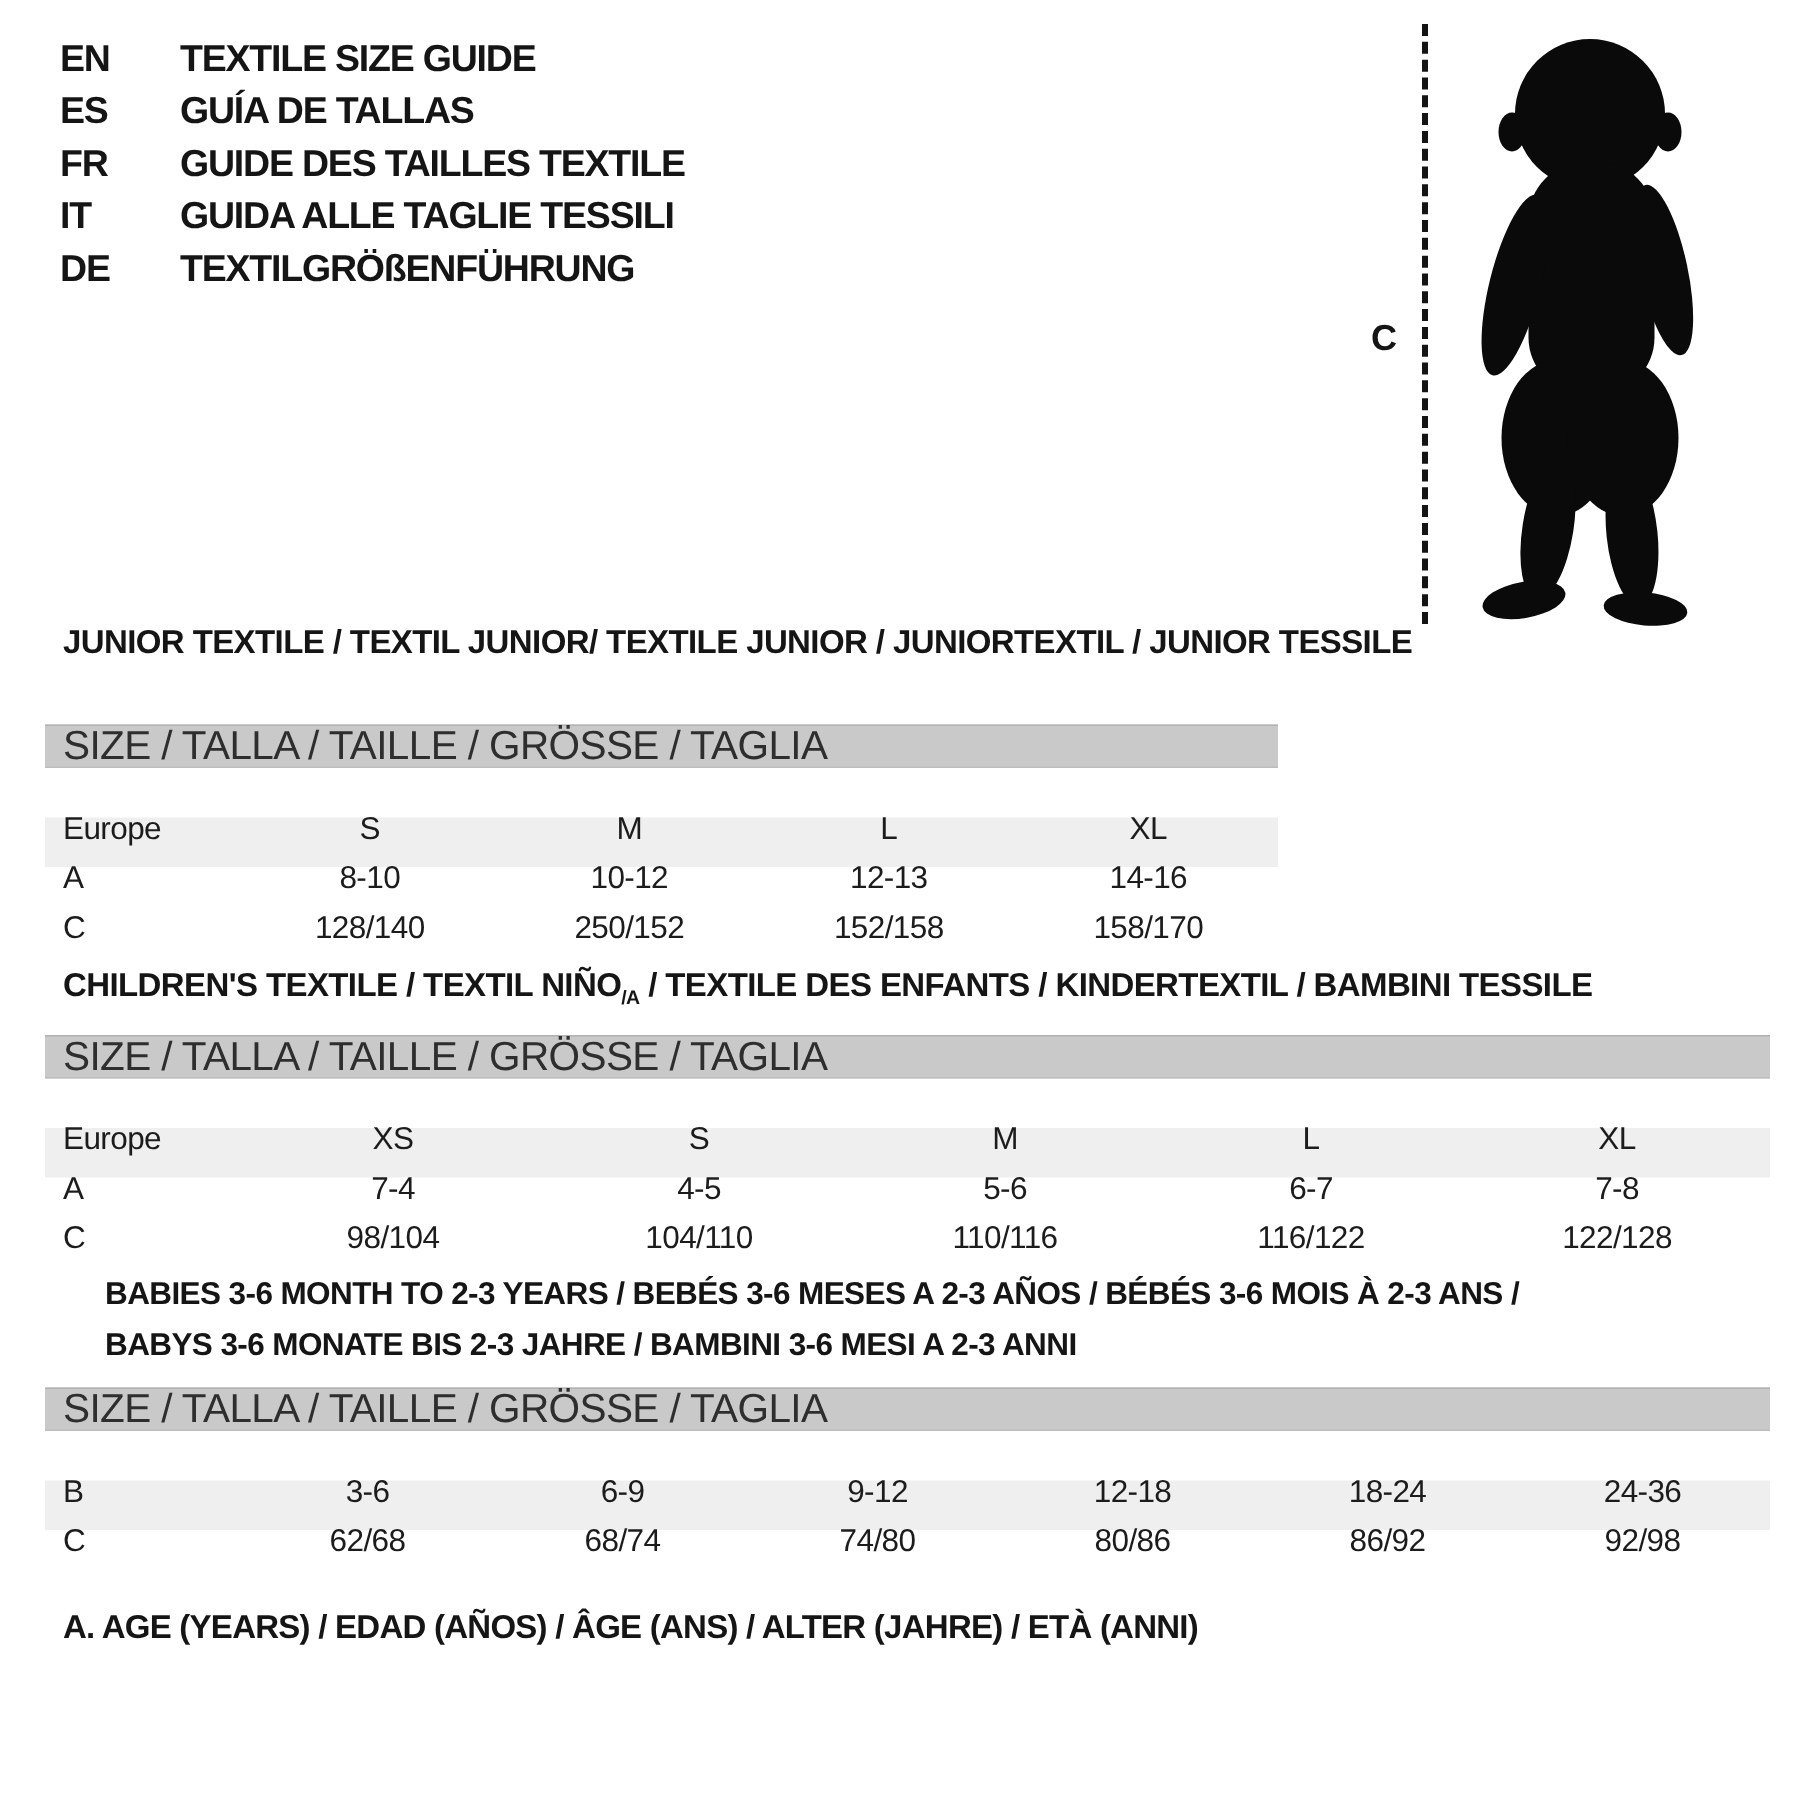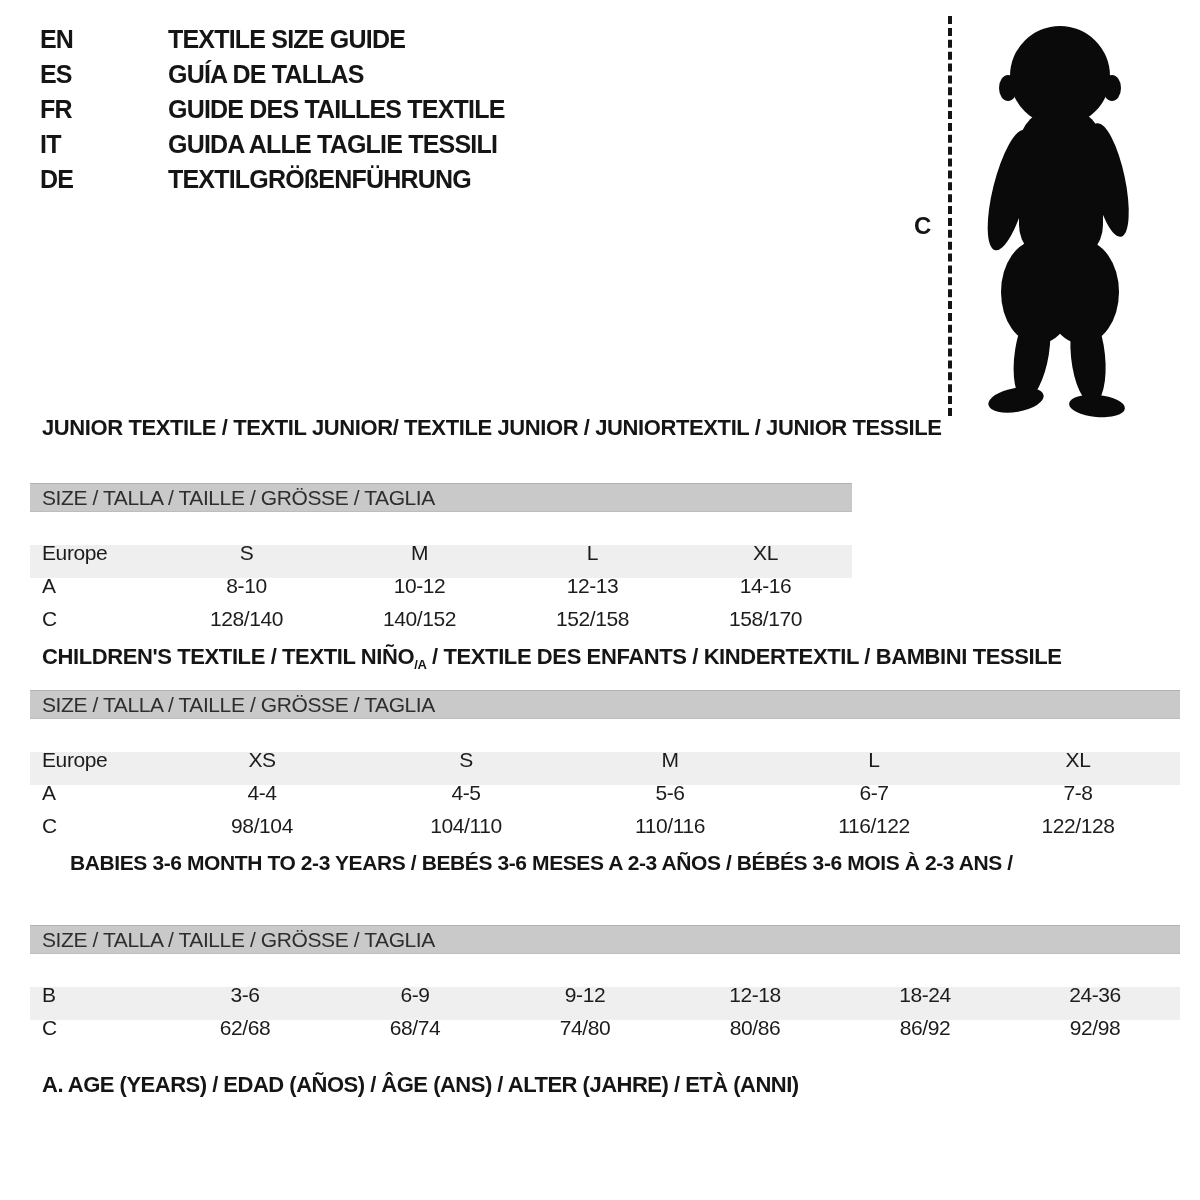--- a/index.html
+++ b/index.html
@@ -3,38 +3,38 @@
 <meta charset="utf-8">
 <style>
   html,body{margin:0;padding:0;background:#ffffff;}
   .page{
     position:relative;width:1200px;height:1200px;background:#ffffff;
     font-family:"Liberation Sans","DejaVu Sans",sans-serif;
     color:#151515;overflow:hidden;
   }
   
   .langs{position:absolute;left:40px;top:22px;}
-  .lang-row{display:flex;height:35px;align-items:center;gap:48px;}
+  .lang-row{display:flex;height:35px;align-items:center;}
   .lang-code{width:80px;font-size:25px;font-weight:700;letter-spacing:-0.8px;}
   .lang-label{font-size:25px;font-weight:700;letter-spacing:-0.8px;white-space:nowrap;}
   
   .meas-line{position:absolute;left:948px;top:16px;height:400px;width:0;
     border-left:4px dashed #141414;}
   .meas-label{position:absolute;left:914px;top:212px;font-size:24px;font-weight:700;}
   .figure{position:absolute;left:960px;top:12px;width:190px;height:408px;}
   
   .sec-title{position:absolute;font-size:22px;font-weight:700;letter-spacing:-0.4px;white-space:nowrap;}
   .sub{font-size:13px;vertical-align:sub;}
   .two-line{line-height:34px;margin-left:28px;}
   
   .sizetable{position:absolute;left:30px;}
   .size-bar{
     height:29px;background:var(--bar,#c9c9c9);border-top:1px solid #b2b2b2;border-bottom:1px solid #bdbdbd;
     display:flex;align-items:center;padding-left:12px;box-sizing:border-box;
-    font-size:21px;font-weight:400;letter-spacing:-0.4px;color:#2e2e2e;
+    font-size:27px;font-weight:400;letter-spacing:-0.4px;color:#2e2e2e;
   }
   .trow{display:flex;height:33px;align-items:center;}
   .trow.alt{background:var(--alt,#efefef);}
   .tcell{flex:1;text-align:center;font-size:21px;font-weight:400;letter-spacing:-0.4px;color:#1c1c1c;margin-top:48px;}
   .tcell.label{flex:0 0 130px;text-align:left;padding-left:12px;box-sizing:border-box;}
   
   .legend{position:absolute;left:42px;top:1068px;}
   .legend-line{font-size:22px;font-weight:700;letter-spacing:-0.5px;height:34px;display:flex;align-items:center;white-space:nowrap;text-align:right;}
 </style>
 </head>
@@ -98,21 +98,21 @@
     <div class="trow alt">
       <div class="tcell label">A</div>
       <div class="tcell">8-10</div>
       <div class="tcell">10-12</div>
       <div class="tcell">12-13</div>
       <div class="tcell">14-16</div>
     </div>
     <div class="trow">
       <div class="tcell label">C</div>
       <div class="tcell">128/140</div>
-      <div class="tcell">140/152</div>
+      <div class="tcell">250/152</div>
       <div class="tcell">152/158</div>
       <div class="tcell">158/170</div>
     </div>
   </div>
 
   <div class="sec-title" style="left:42px;top:644px;">
     <span>CHILDREN'S TEXTILE / TEXTIL NIÑO</span><span class="sub">/A</span><span> / TEXTILE DES ENFANTS / KINDERTEXTIL / BAMBINI TESSILE</span>
   </div>
 
   <div class="sizetable" style="top:690px;width:1150px;">
@@ -120,38 +120,39 @@
     <div class="trow">
       <div class="tcell label">Europe</div>
       <div class="tcell">XS</div>
       <div class="tcell">S</div>
       <div class="tcell">M</div>
       <div class="tcell">L</div>
       <div class="tcell">XL</div>
     </div>
     <div class="trow alt">
       <div class="tcell label">A</div>
-      <div class="tcell">4-4</div>
+      <div class="tcell">7-4</div>
       <div class="tcell">4-5</div>
       <div class="tcell">5-6</div>
       <div class="tcell">6-7</div>
       <div class="tcell">7-8</div>
     </div>
     <div class="trow">
       <div class="tcell label">C</div>
       <div class="tcell">98/104</div>
       <div class="tcell">104/110</div>
       <div class="tcell">110/116</div>
       <div class="tcell">116/122</div>
       <div class="tcell">122/128</div>
     </div>
   </div>
 
   <div class="sec-title two-line" style="left:42px;top:846px;font-size:21px;">
     <div>BABIES 3-6 MONTH TO 2-3 YEARS / BEBÉS 3-6 MESES A 2-3 AÑOS / BÉBÉS 3-6 MOIS À 2-3 ANS /</div>
+    <div>BABYS 3-6 MONATE BIS 2-3 JAHRE / BAMBINI 3-6 MESI A 2-3 ANNI</div>
   </div>
 
   <div class="sizetable" style="top:925px;width:1150px;">
     <div class="size-bar">SIZE / TALLA / TAILLE / GRÖSSE / TAGLIA</div>
     <div class="trow">
       <div class="tcell label">B</div>
       <div class="tcell">3-6</div>
       <div class="tcell">6-9</div>
       <div class="tcell">9-12</div>
       <div class="tcell">12-18</div>

